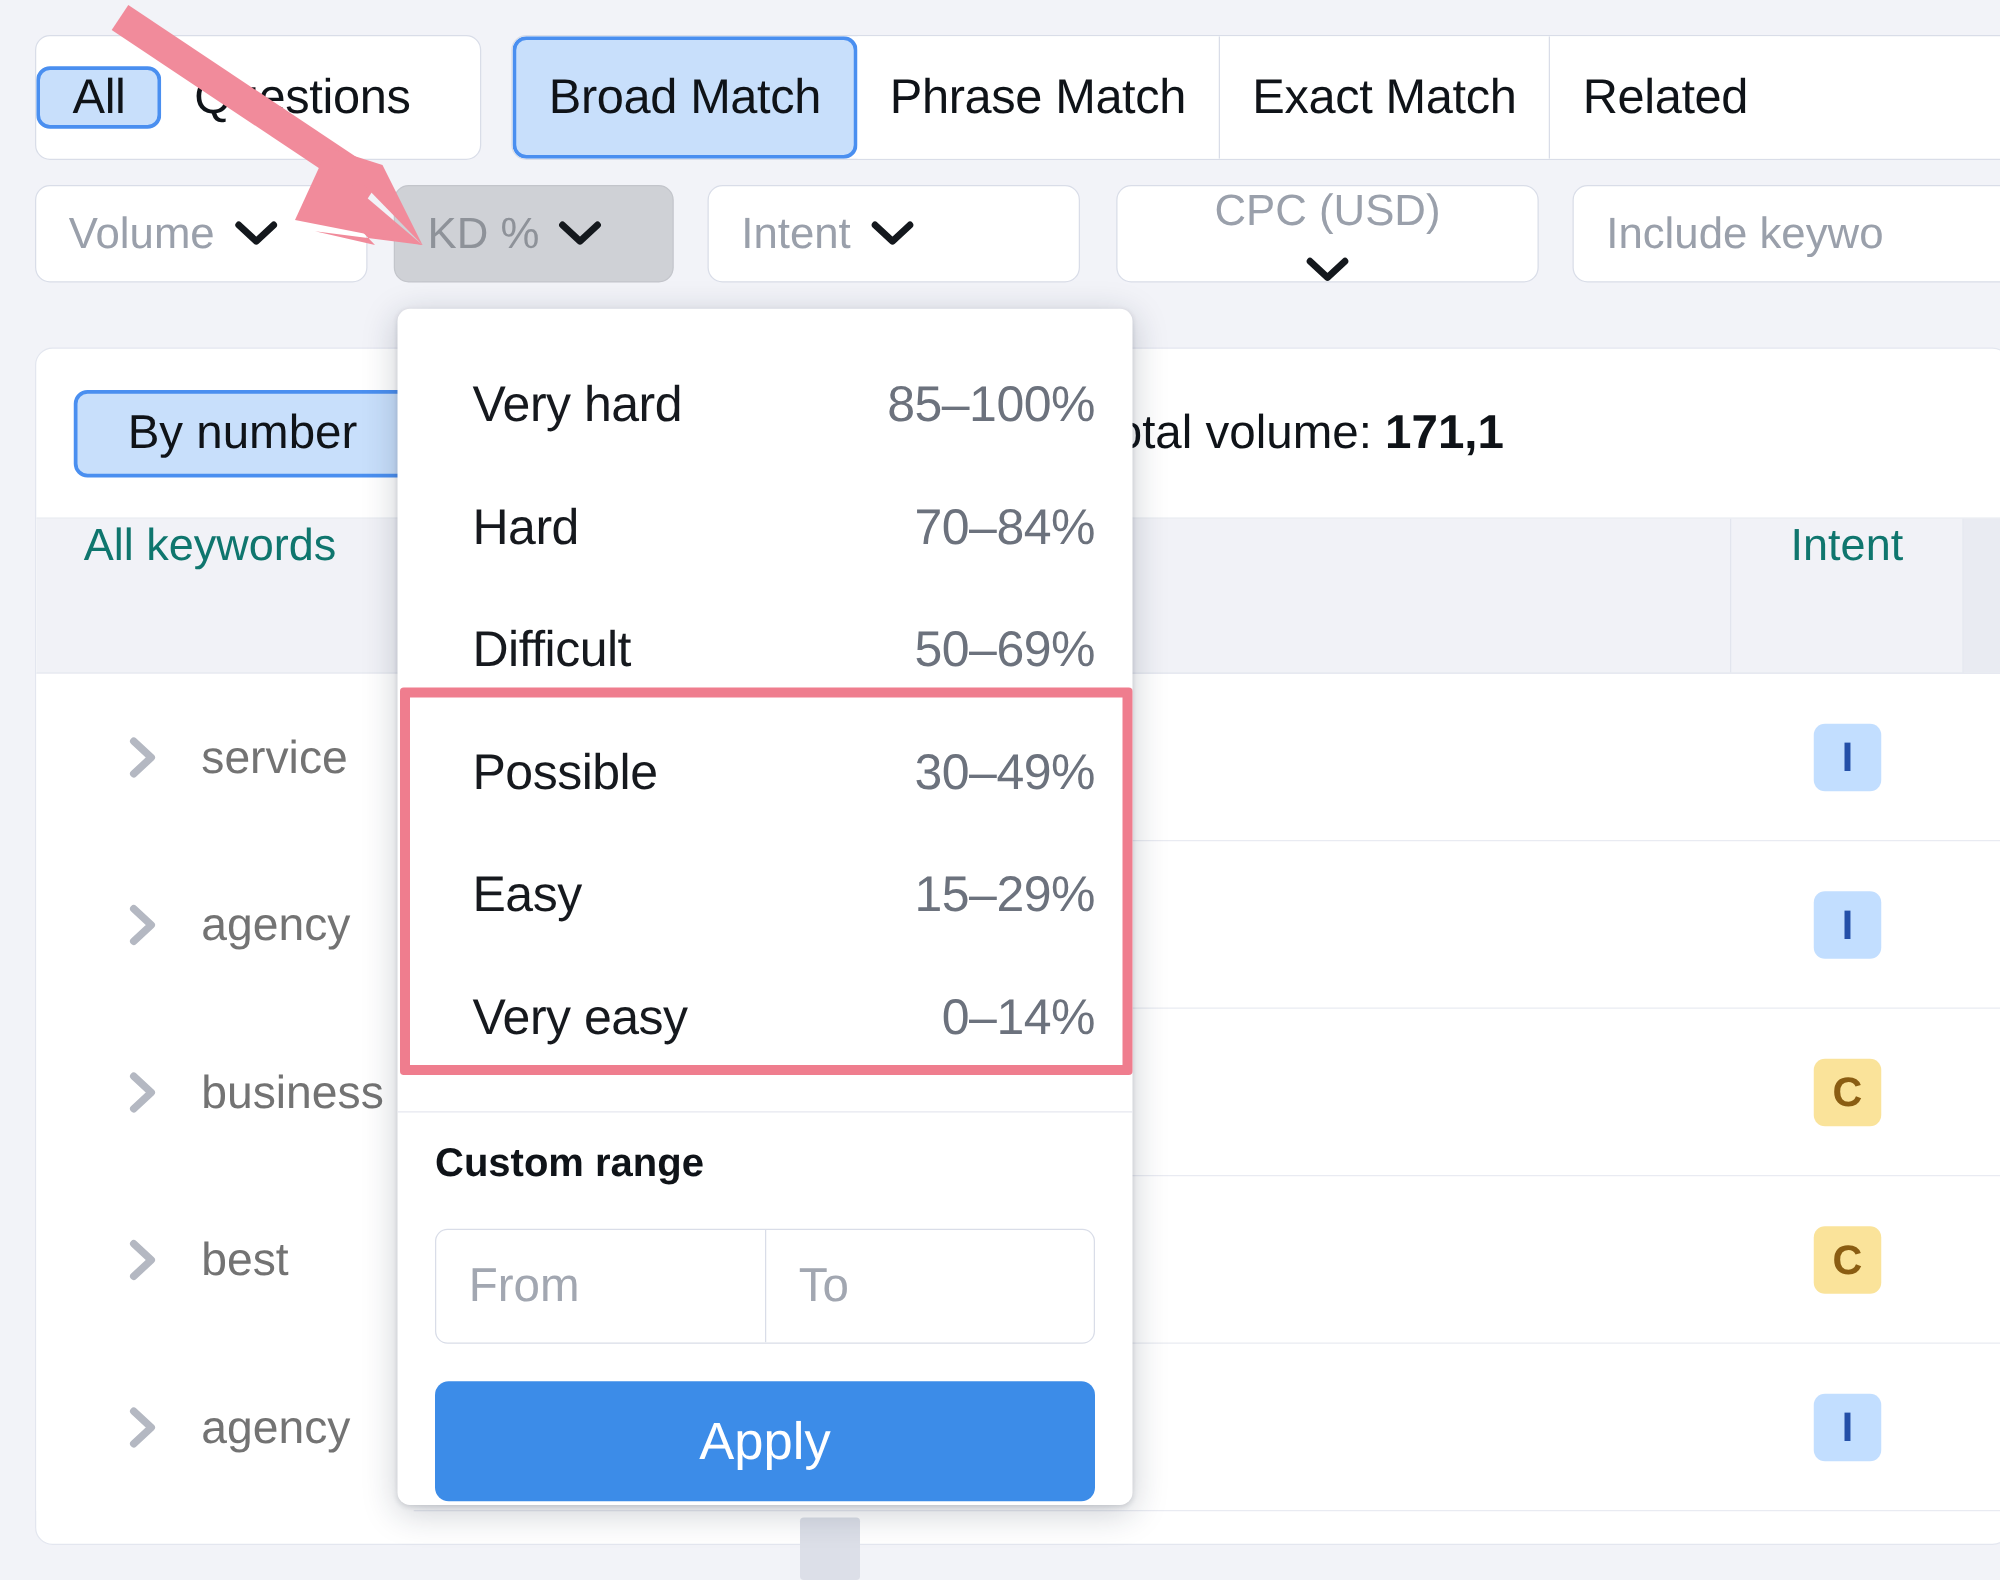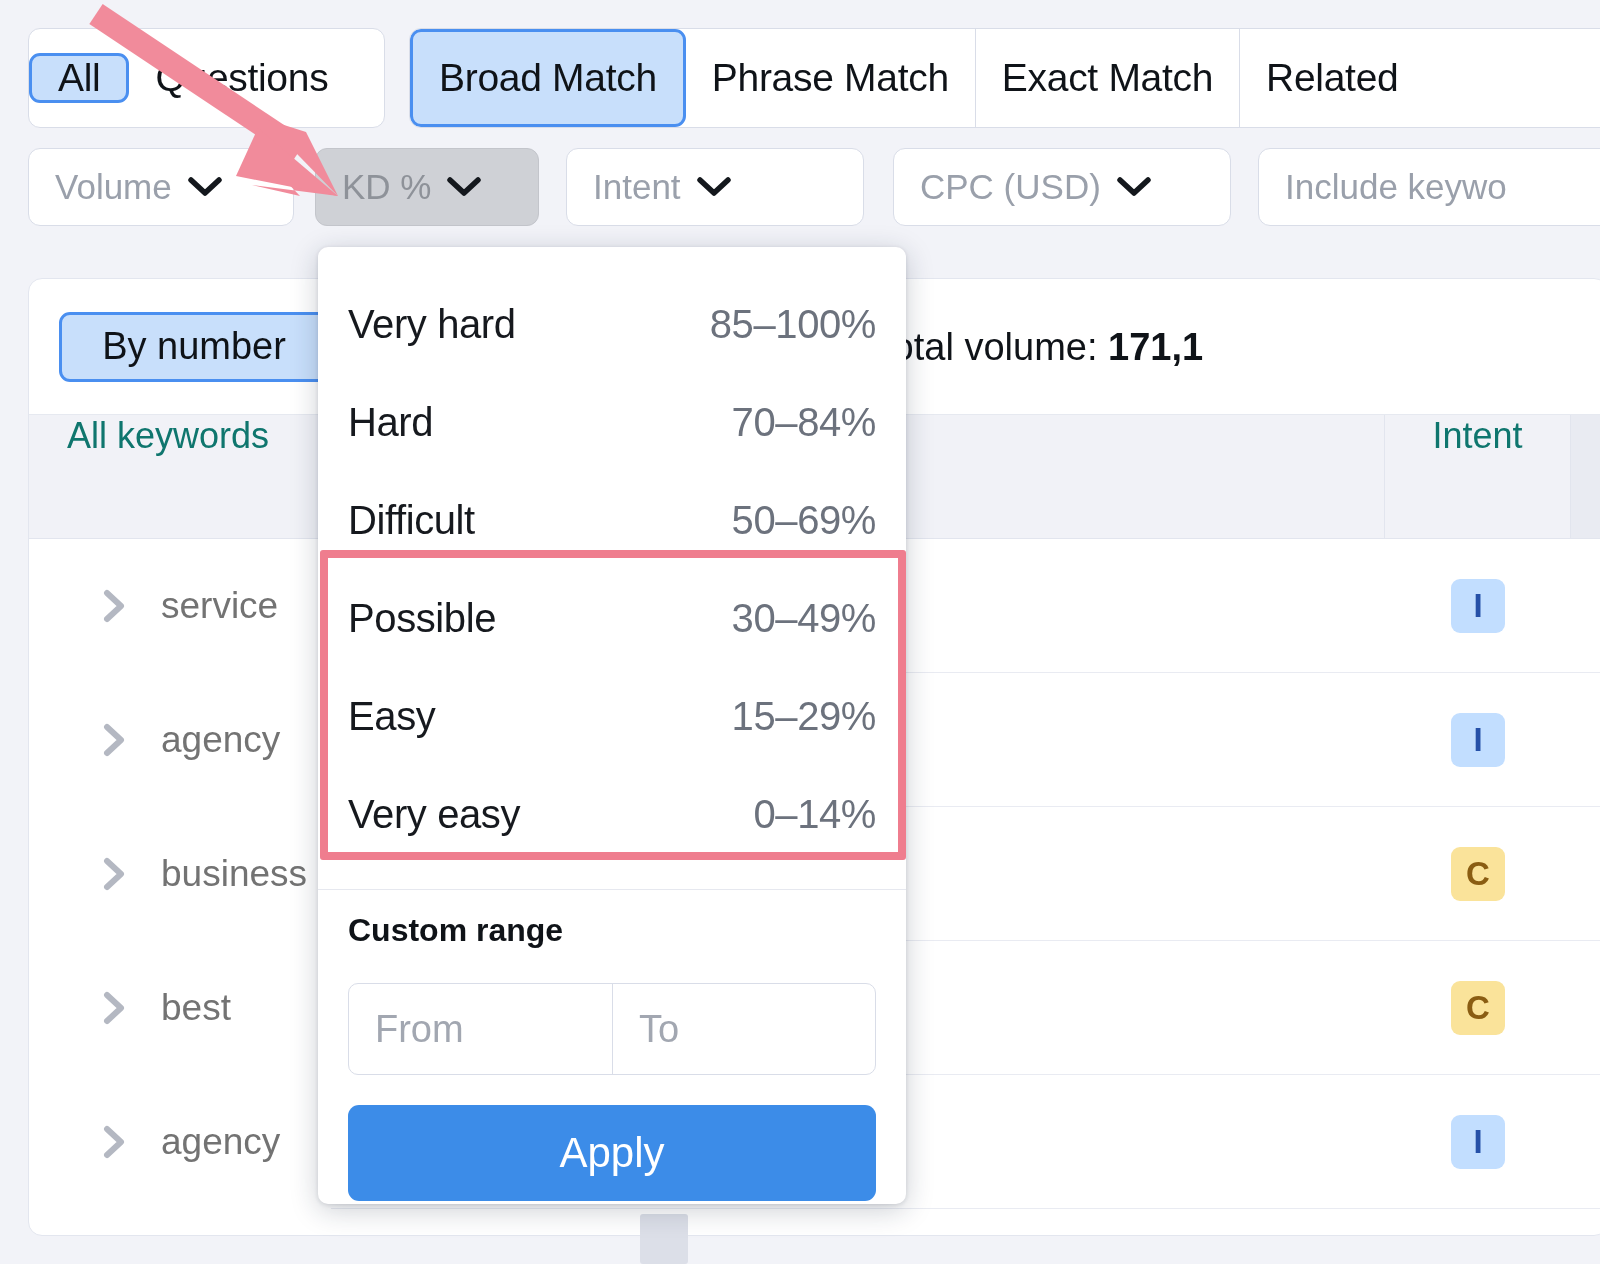--- a/index.html
+++ b/index.html
@@ -53,21 +53,21 @@
     font-size: 35px; color: #9aa0ab;
     white-space: nowrap;
   }
   .filterbtn.pressed { background: #cfd1d6; border-color: #c3c5cb; color: #8e9299; text-align: center; }
   .filterbtn .chev { display: inline-block; }
   .chev svg { display: block; }
 
   .fb-volume { left: 28px; width: 266px; }
   .fb-kd     { left: 315px; width: 224px; }
   .fb-intent { left: 566px; width: 298px; }
-  .fb-cpc    { left: 893px; width: 338px; }
+  .fb-cpc    { left: 893px; width: 338px; flex-direction: column; }
   .fb-include{ left: 1258px; width: 400px; color:#9aa0ab; }
 
   
   .panel {
     position: absolute; top: 278px; left: 28px;
     width: 1580px; height: 958px;
     background: #ffffff;
     border: 1px solid #e3e6ef;
     border-radius: 14px;
     overflow: hidden;
@@ -157,21 +157,21 @@
     z-index: 40;
   }
   .dd-item {
     height: 98px; display: flex; align-items: center;
     justify-content: space-between;
     padding: 0 30px;
     font-size: 40px; color: #16191e;
     letter-spacing: -0.4px;
   }
   .dd-item .rng { color: #6c727d; }
-  .dd-list-top { padding-top: 28px; }
+  .dd-list-top { padding-top: 28px; padding-left: 30px; }
   .dd-sep { height: 1px; background: #e6e8ef; margin: 26px 0 22px 0; }
   .dd-custom-title {
     font-size: 32px; font-weight: bold; color: #0f1318;
     padding: 0 30px; margin-bottom: 34px; margin-top: 4px;
   }
   .range-wrap {
     margin: 0 30px; height: 92px;
     border: 1px solid #d9dde8; border-radius: 10px;
     display: flex; overflow: hidden; background: #fff;
   }

